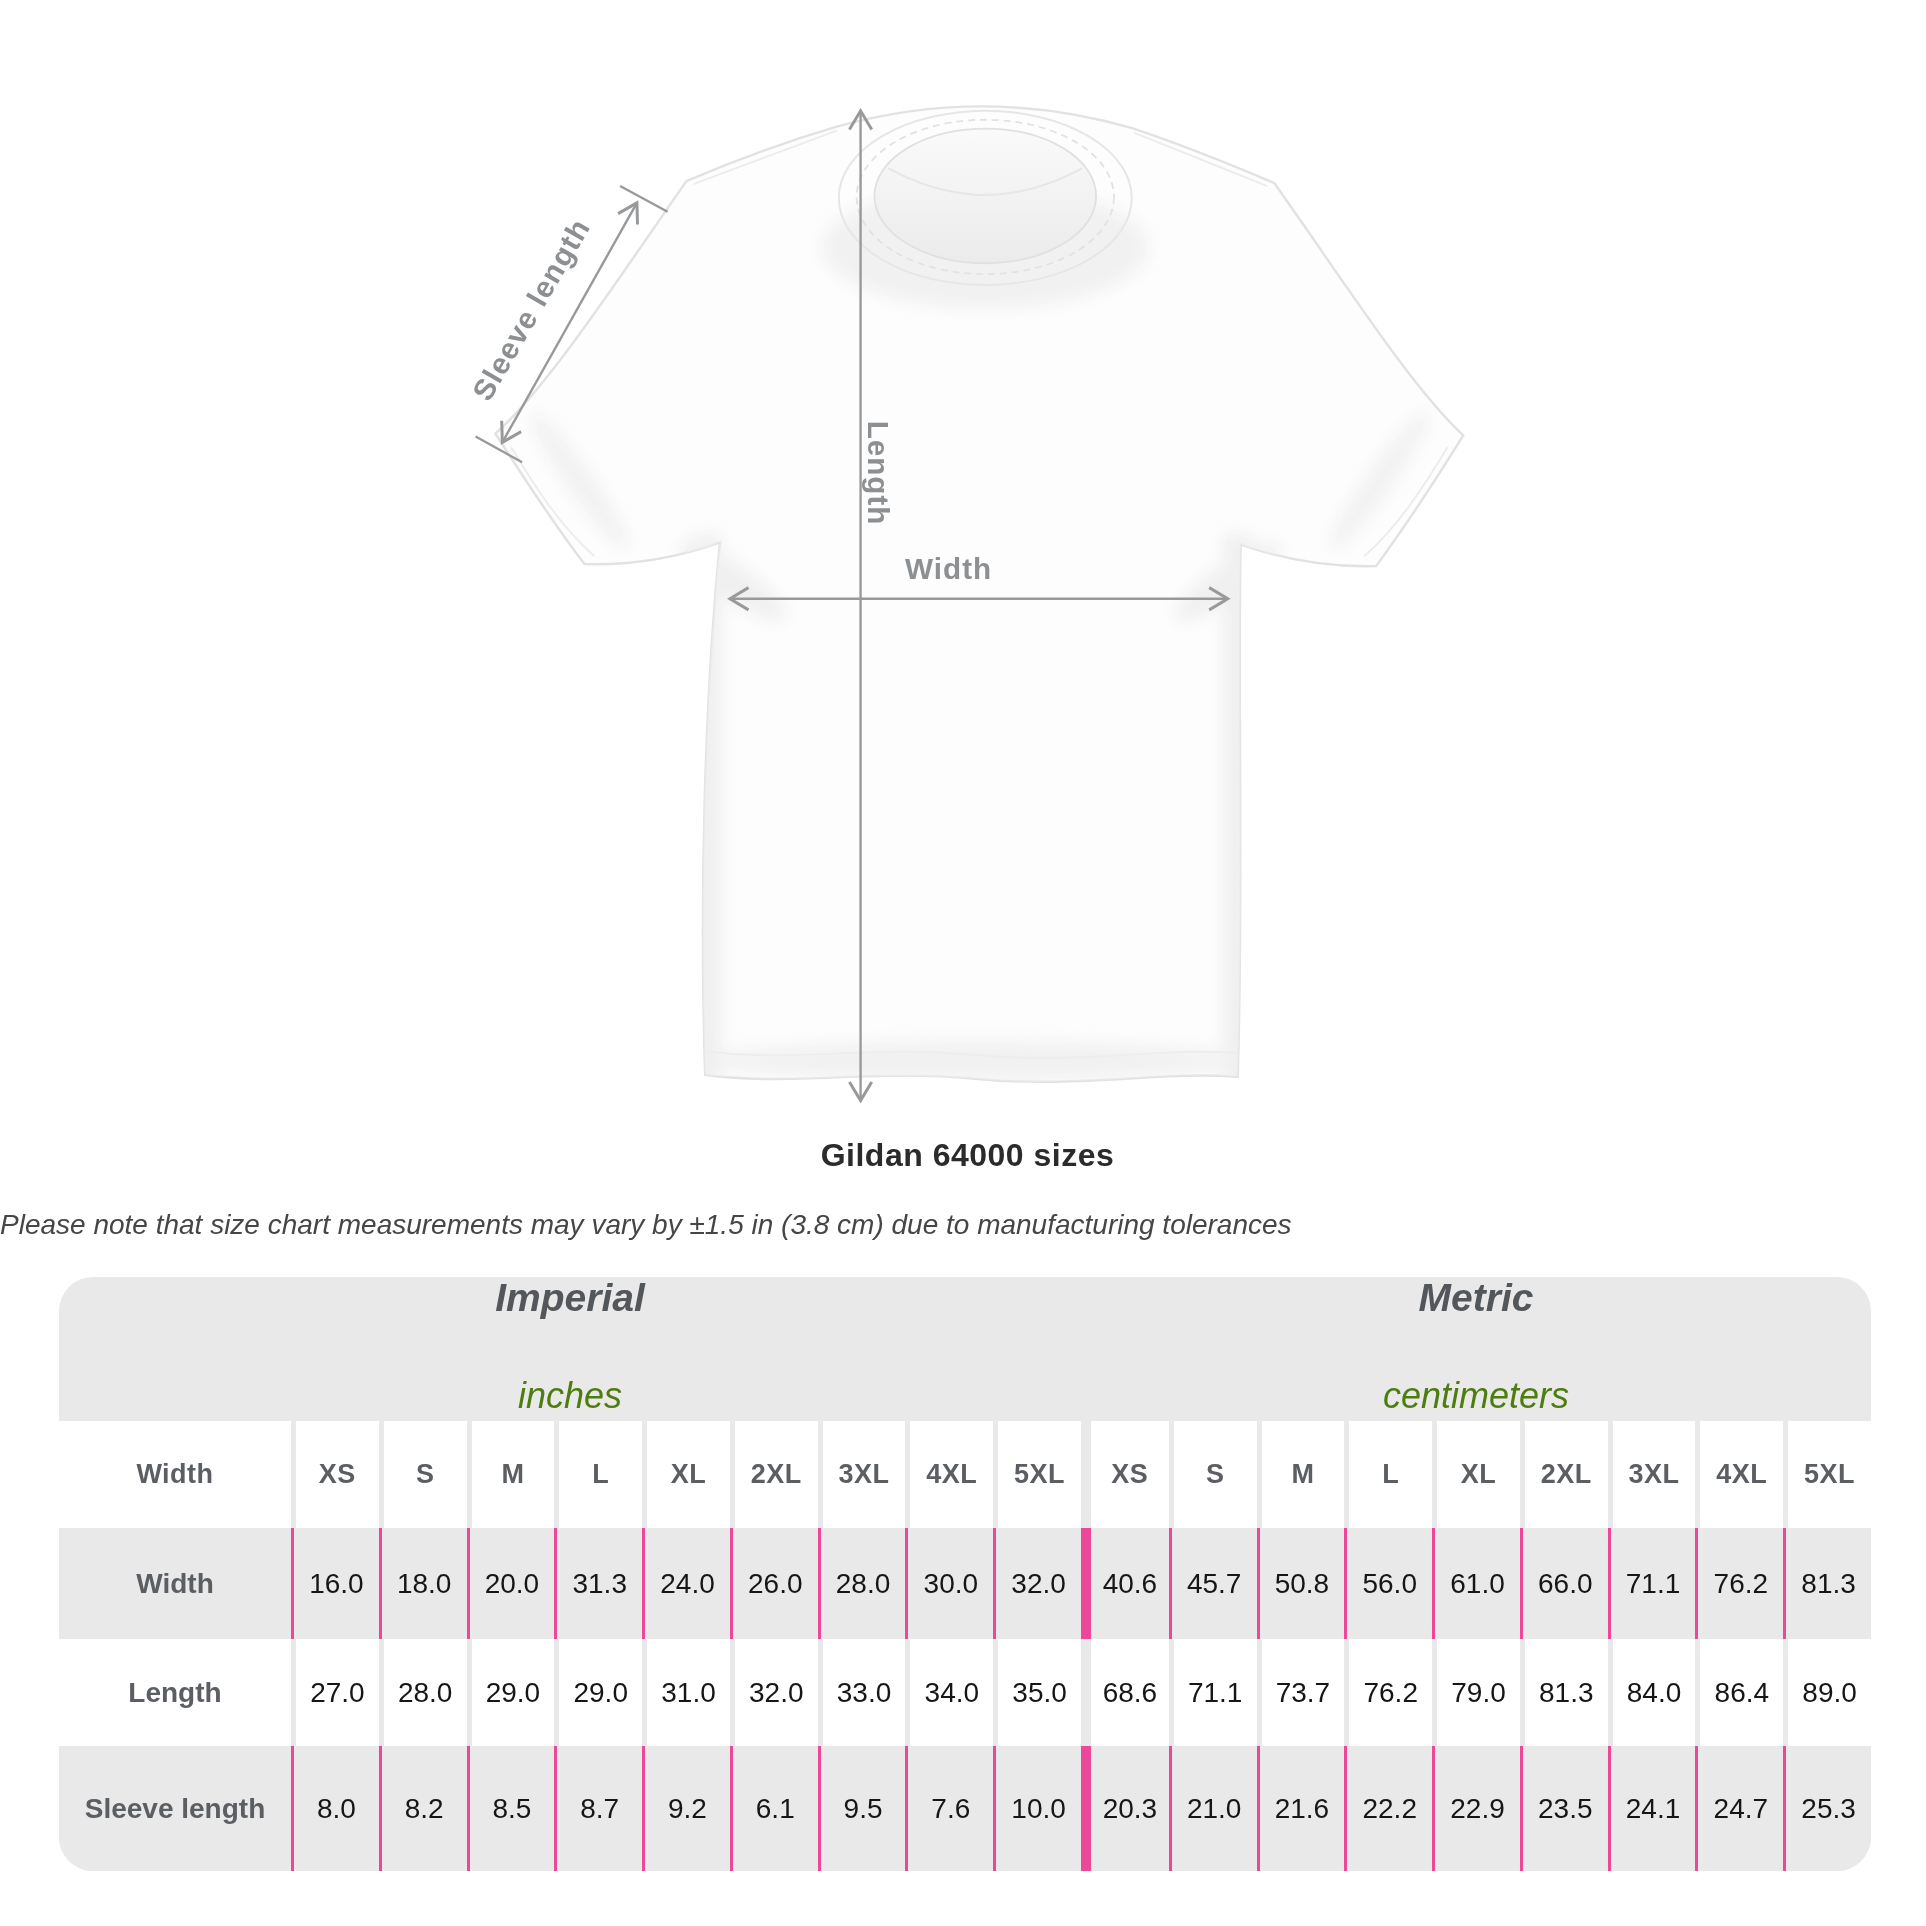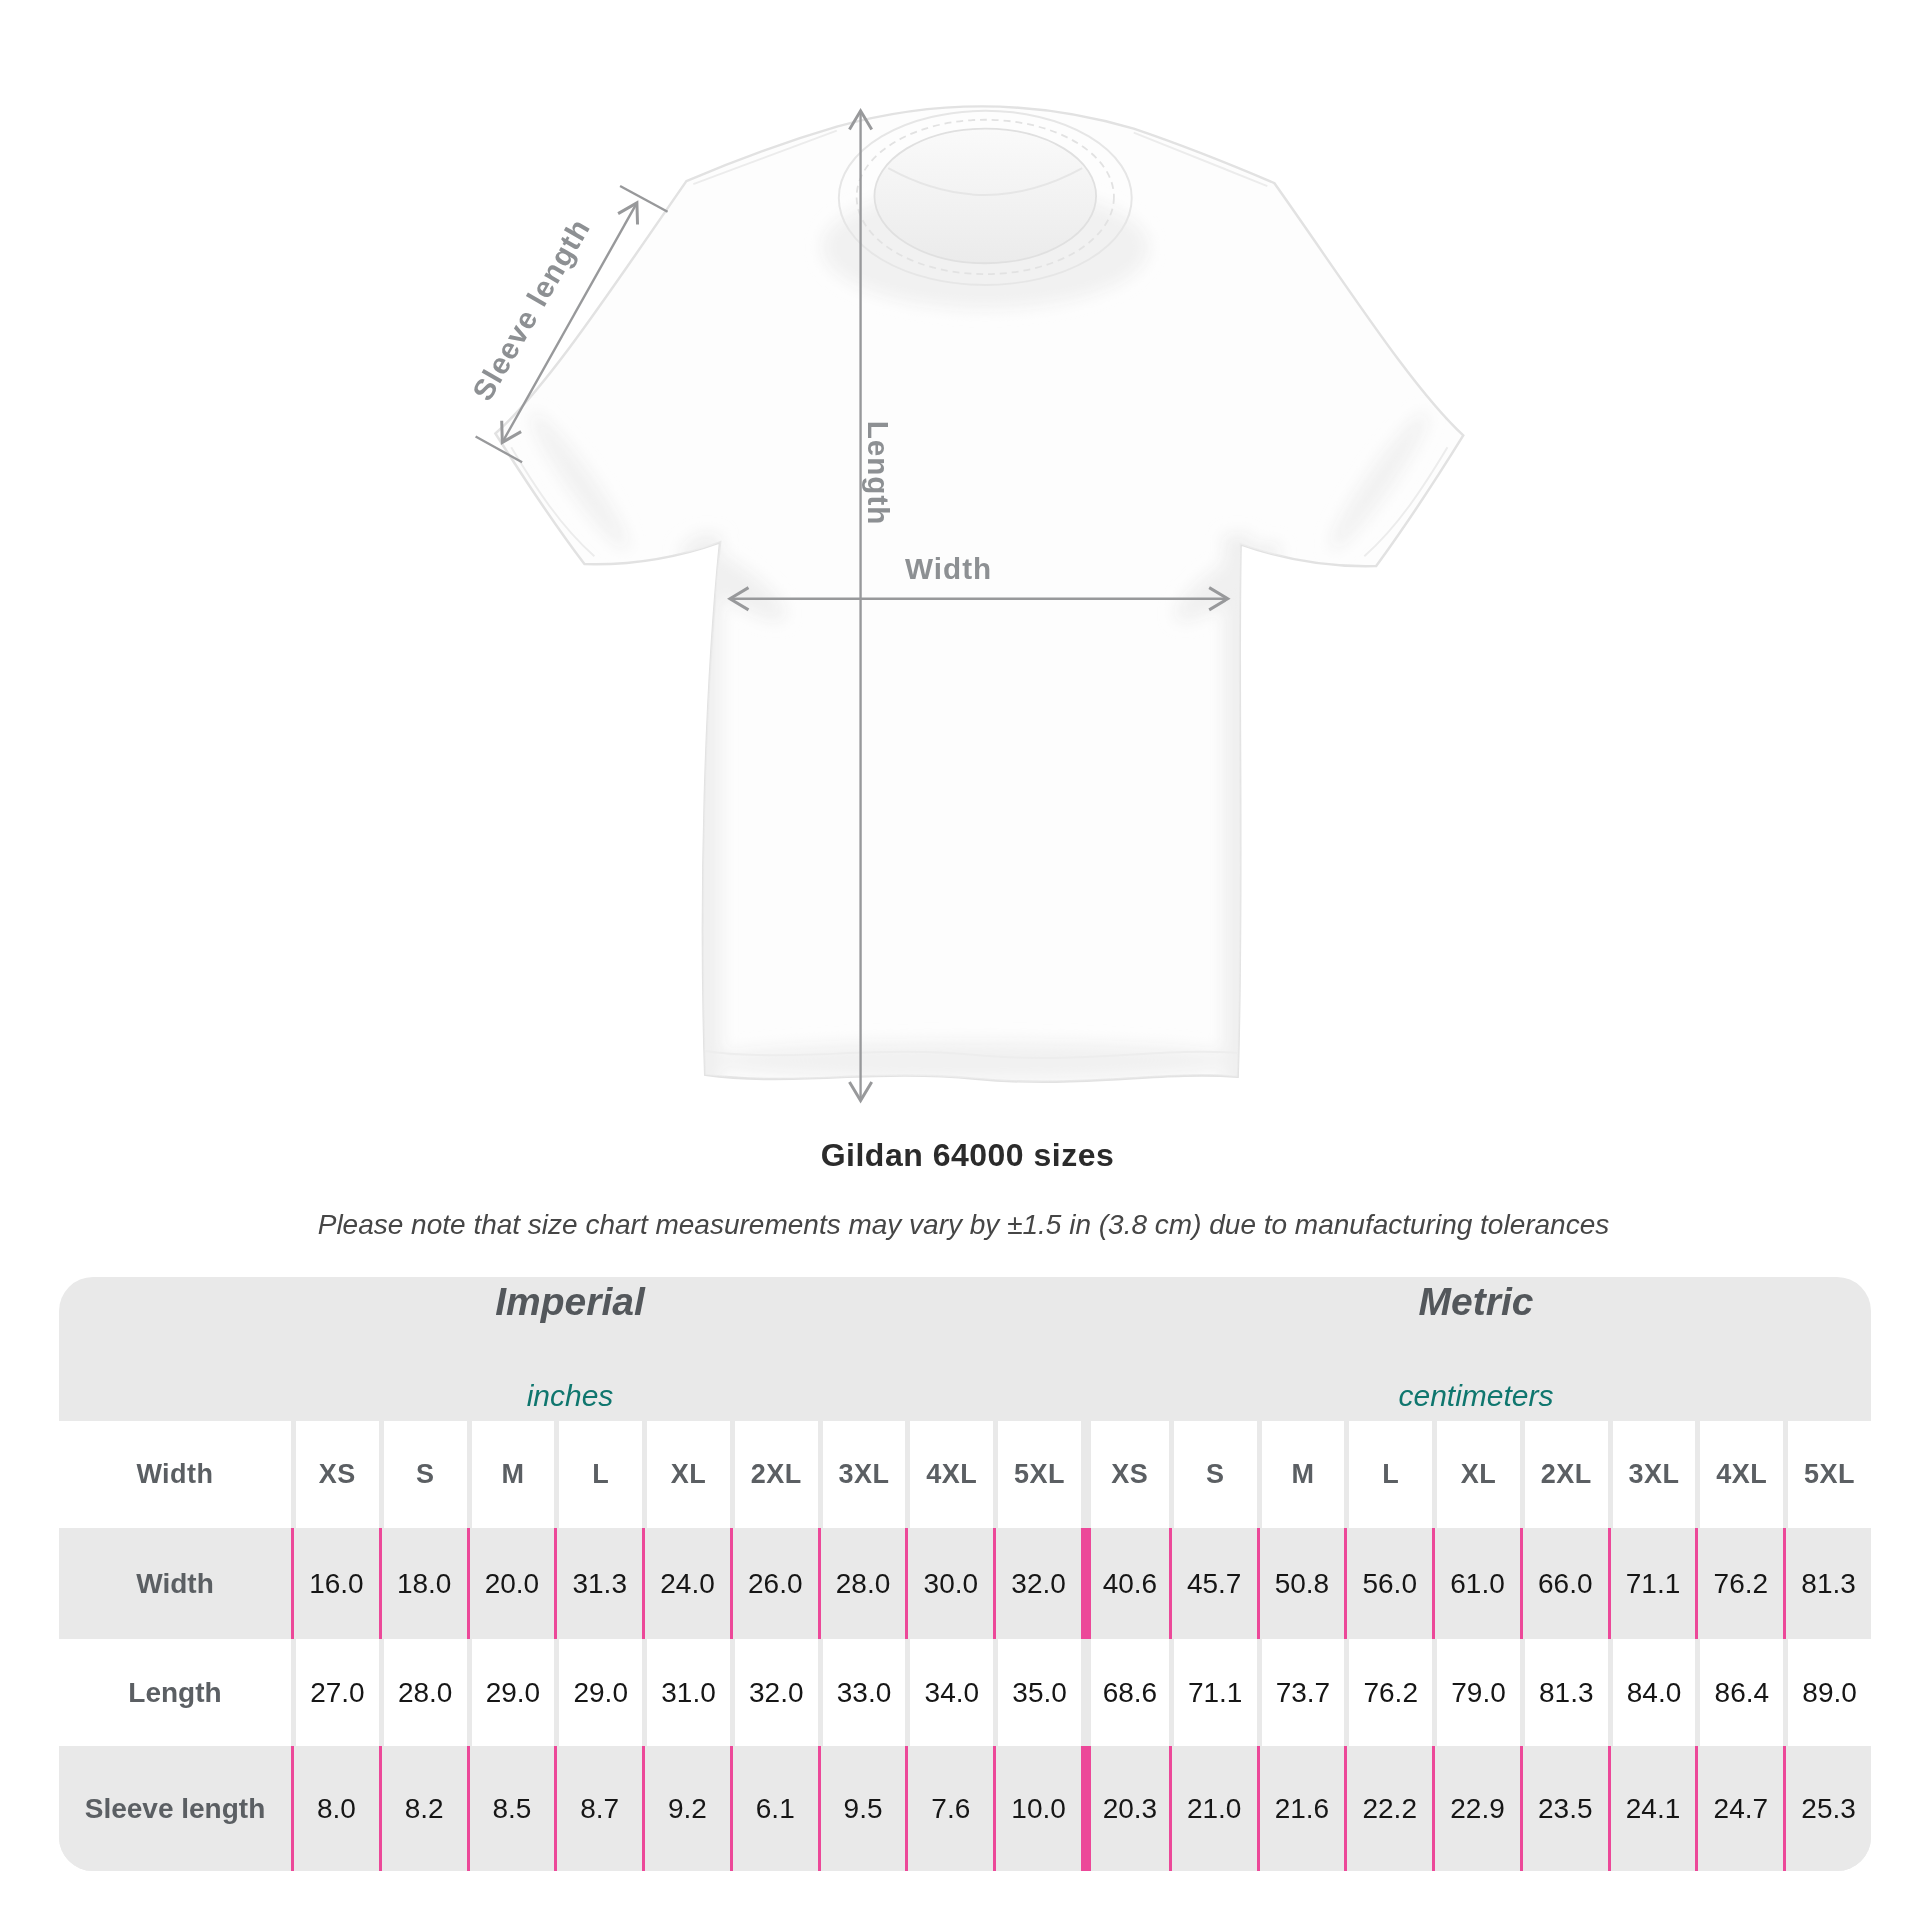--- a/index.html
+++ b/index.html
@@ -9,34 +9,34 @@
   }
   
   #diagram{position:absolute;left:0;top:0;width:1927px;height:1148px;}
   .dim-label{font-family:"Liberation Sans",sans-serif;font-size:30px;font-weight:700;fill:#8d9093;letter-spacing:1px;}
   
   .page-title{
     position:absolute;left:4px;top:1137px;width:100%;text-align:center;
     font-size:32px;font-weight:700;color:#2b2b2b;letter-spacing:0.5px;
   }
   .page-subtitle{
-    position:absolute;left:0;top:1209px;width:100%;text-align:center;
+    position:absolute;left:0;top:1209px;width:100%;
     font-size:28px;font-style:italic;color:#464646;
   }
   
   .size-table{
     position:absolute;left:59px;top:1277px;width:1812px;height:594px;
     background:#e9e9e9;border-radius:34px;overflow:hidden;
   }
   .group-band{display:flex;height:144px;}
   .group{display:flex;flex-direction:column;align-items:center;justify-content:center;gap:11px;padding-bottom:6px;}
   .group-imperial{width:1022px;}
   .group-metric{width:790px;}
   .group-label{font-size:39px;font-weight:700;font-style:italic;color:#53575b;}
-  .group-unit{font-size:30px;font-style:italic;color:#0f766e;margin-top:44px;}
+  .group-unit{font-size:36px;font-style:italic;color:#4d7c0f;margin-top:44px;}
   .size-grid{
     display:grid;width:100%;
     grid-template-columns:232px repeat(18,1fr);
     grid-template-rows:107px 111px 107px 126px;
   }
   .cell{display:flex;align-items:center;justify-content:center;box-sizing:border-box;}
   .r-white{background:#ffffff;border-left:5px solid #e9e9e9;}
   .r-gray{background:#e9e9e9;border-left:3px solid #ec4899;}
   .first-col{border-left:none !important;}
   .metric-start{border-left-width:10px !important;}

